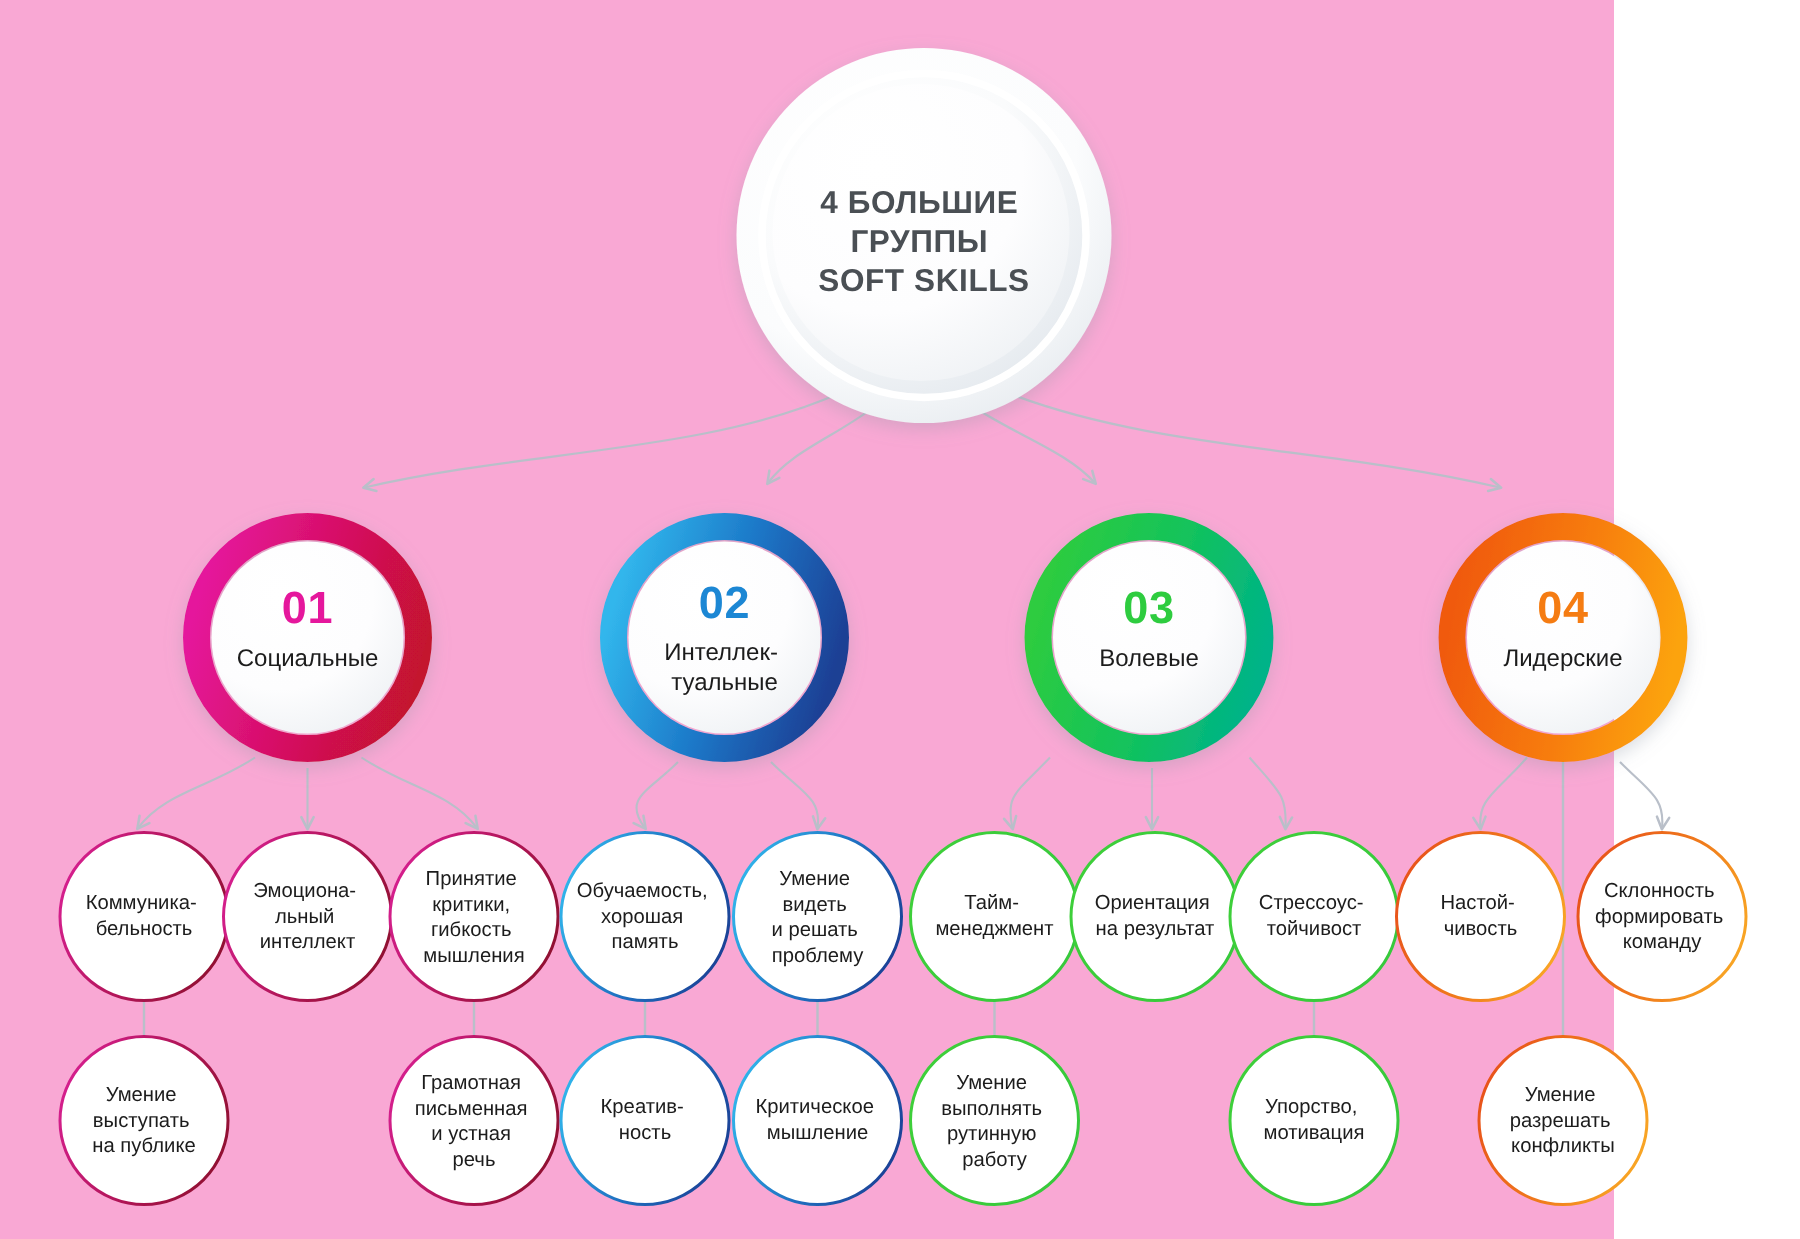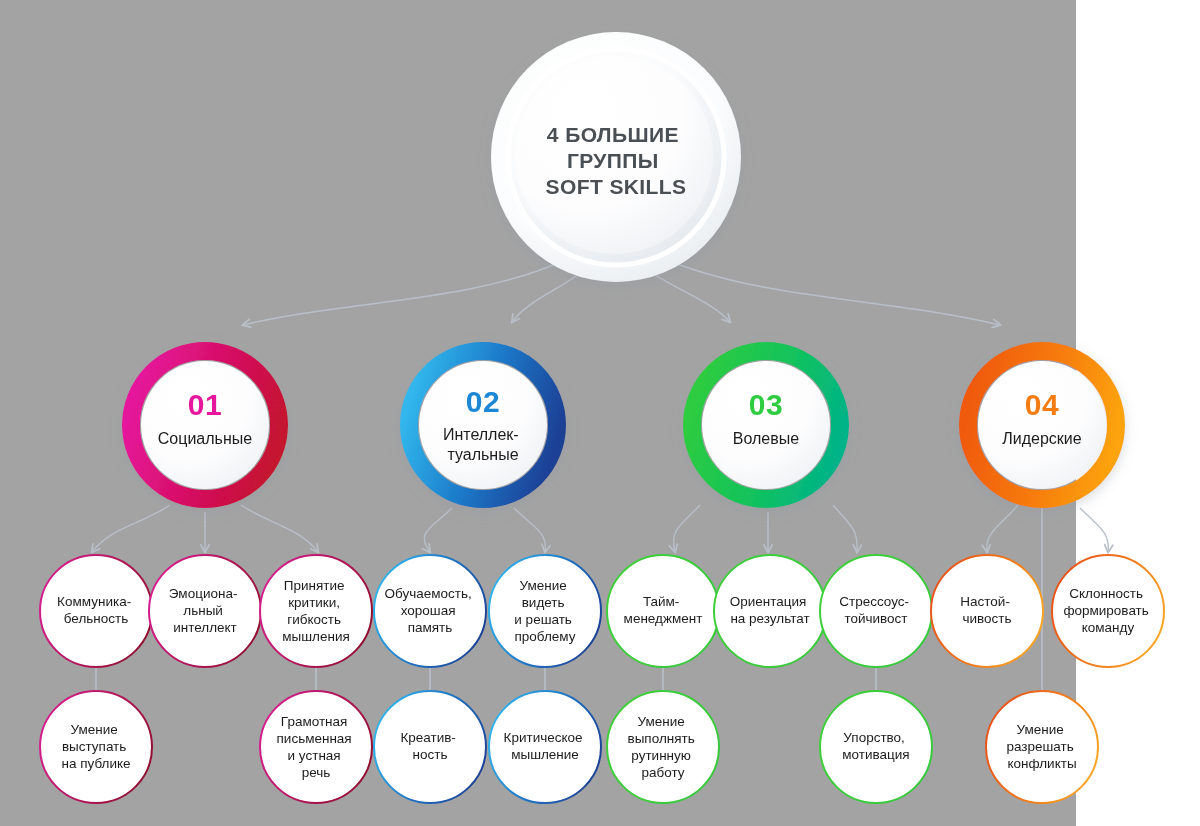--- a/index.html
+++ b/index.html
@@ -10,21 +10,21 @@
   body {
     width: 1200px;
     height: 826px;
     overflow: hidden;
     font-family: "Liberation Sans", sans-serif;
   }
   #diagram-root {
     position: relative;
     width: 1076px;
     height: 826px;
-    background: #a3a3a3;
+    background: #f9a8d4;
   }
   svg.canvas {
     position: absolute;
     top: 0;
     left: 0;
     width: 1200px;
     height: 826px;
   }
   .hub-title {
     font-family: "Liberation Sans", sans-serif;

